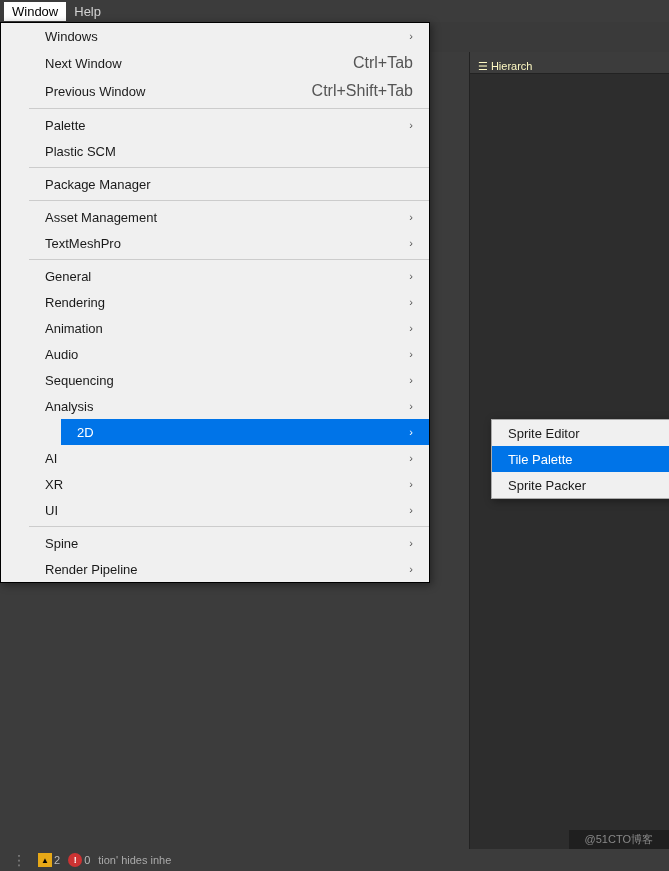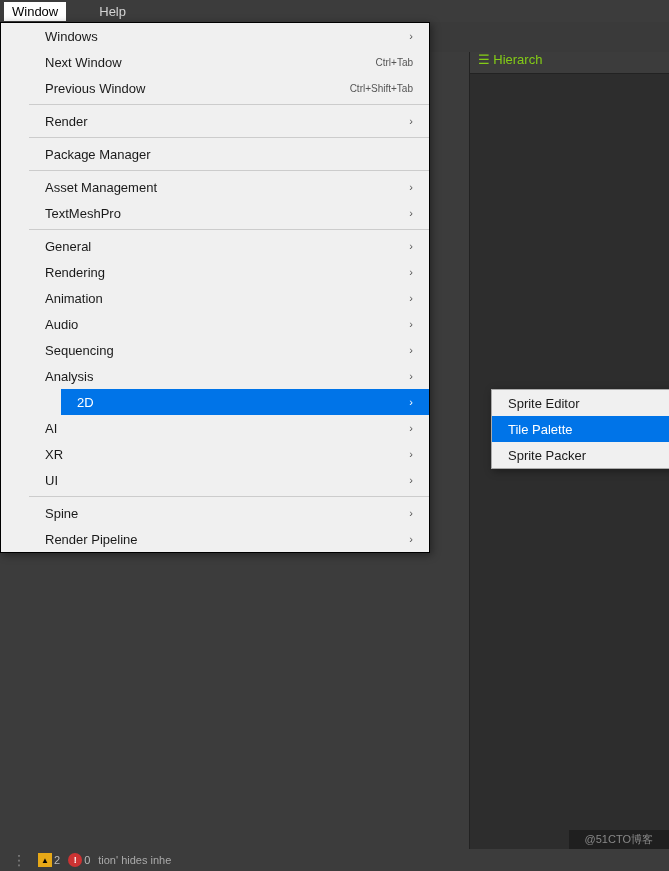--- a/index.html
+++ b/index.html
@@ -15,21 +15,20 @@
 
     
     .menu-bar {
       position: absolute;
       top: 0; left: 0; right: 0;
       height: 22px;
       background: #3c3c3c;
       display: flex;
       align-items: center;
       padding: 0 4px;
-      gap: 25px;
     }
     .menu-bar-item {
       color: #d4d4d4;
       padding: 2px 8px;
       font-size: 13px;
       cursor: pointer;
     }
     .menu-bar-item.active {
       background: #ffffff;
       color: #000000;
@@ -61,24 +60,24 @@
       position: absolute;
       top: 52px; right: 0;
       width: 200px;
       bottom: 0;
       background: #2d2d2d;
       border-left: 1px solid #222;
     }
     .hierarchy-header {
       height: 22px;
       background: #3c3c3c;
-      color: #84cc16;
-      font-size: 13px;
-      display: flex;
-      align-items: flex-start;
+      color: #fef9c3;
+      font-size: 11px;
+      display: flex;
+      align-items: flex-end;
       padding: 0 8px;
       border-bottom: 1px solid #222;
     }
 
     
     .dropdown-menu {
       position: absolute;
       top: 22px;
       left: 0;
       width: 430px;
@@ -98,21 +97,21 @@
       cursor: pointer;
       min-height: 26px;
       position: relative;
     }
     .menu-item.active-hover {
       background: #0074e8;
       color: #fff;
     }
     .menu-item .shortcut {
       color: #555;
-      font-size: 10px;
+      font-size: 16px;
     }
     .menu-item .arrow {
       font-size: 11px;
       color: #555;
     }
     .menu-item.active-hover .arrow {
       color: #fff;
     }
     .menu-separator {
       height: 1px;
@@ -247,24 +246,27 @@
     <span class="shortcut">Ctrl+Tab</span>
   </div>
 
   <div class="menu-item">
     <span>Previous Window</span>
     <span class="shortcut">Ctrl+Shift+Tab</span>
   </div>
   <div class="menu-separator"></div>
 
   <div class="menu-item">
-    <span>Render</span>
-    <span class="arrow">›</span>
-  </div>
-
+    <span>Palette</span>
+    <span class="arrow">›</span>
+  </div>
+
+  <div class="menu-item">
+    <span>Plastic SCM</span>
+  </div>
   <div class="menu-separator"></div>
 
 
   <div class="menu-item">
     <span>Package Manager</span>
   </div>
   <div class="menu-separator"></div>
 
   <div class="menu-item">
     <span>Asset Management</span>

